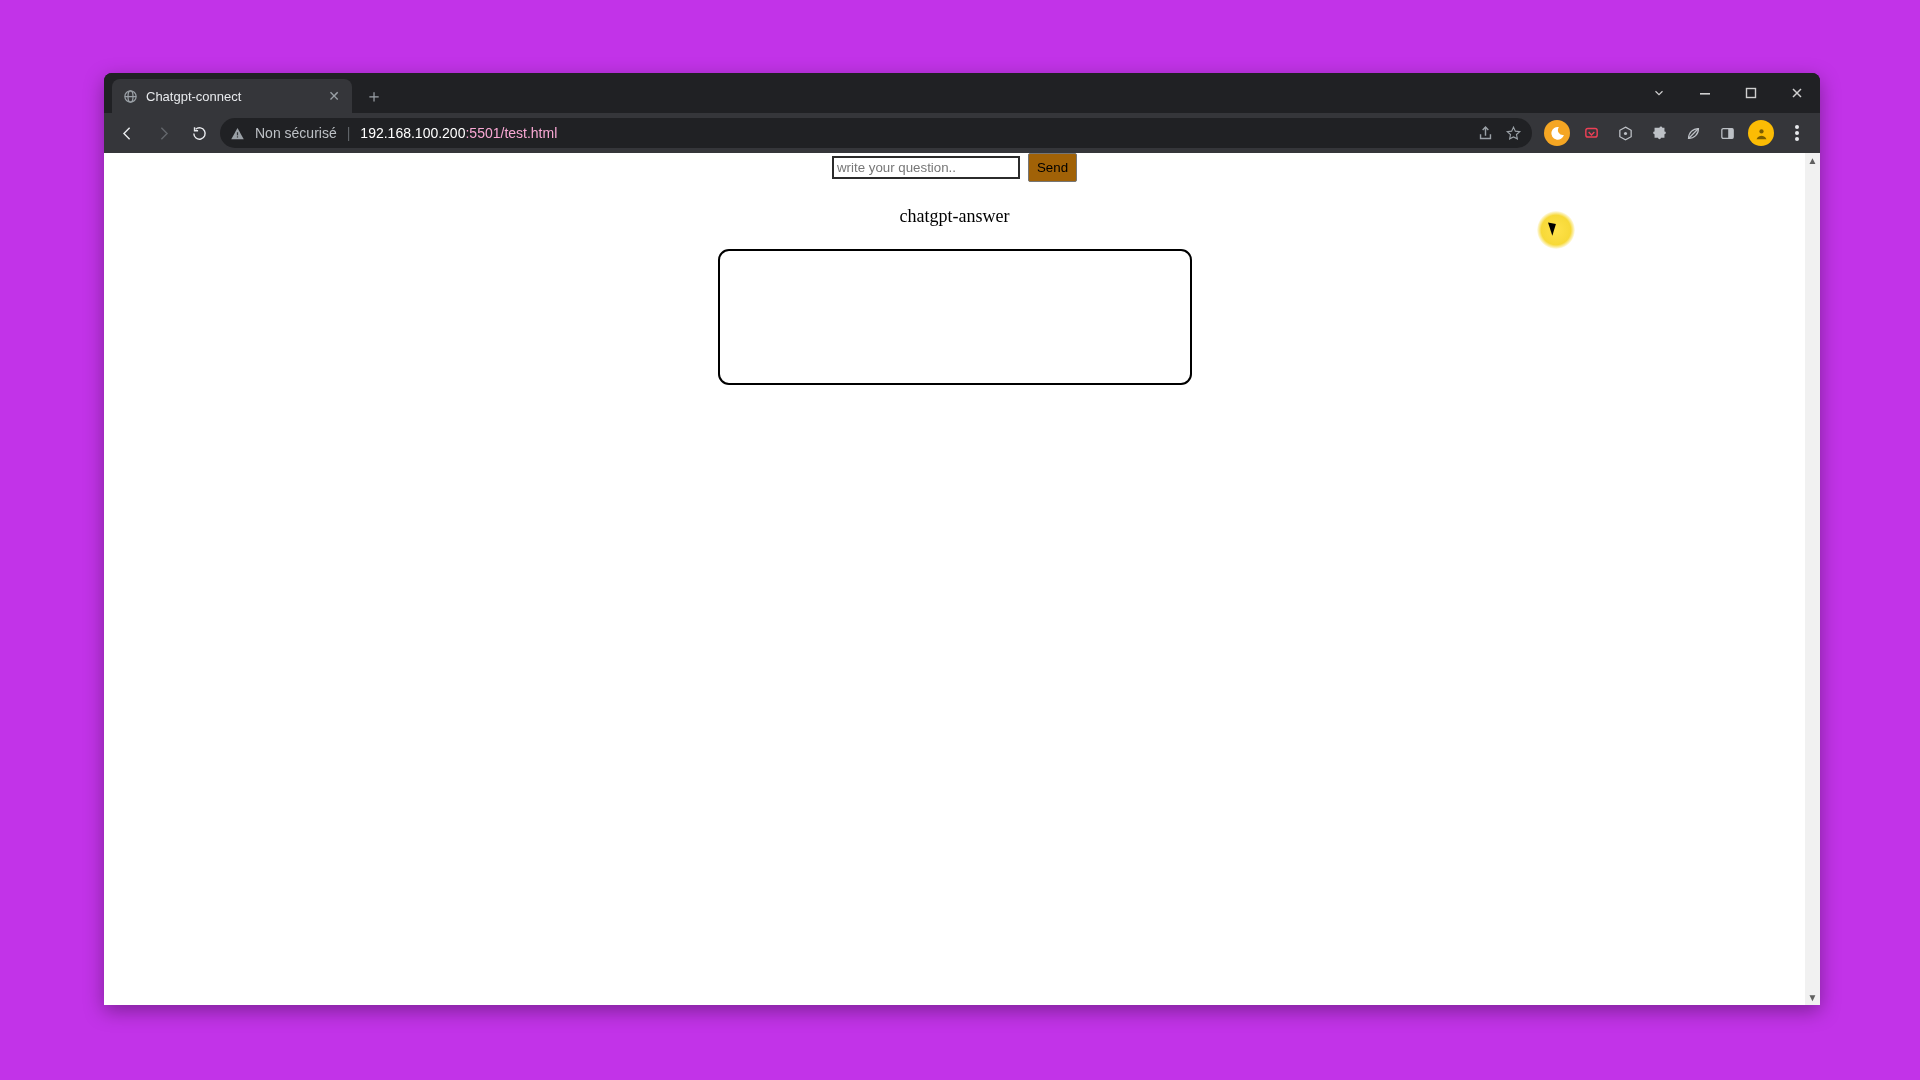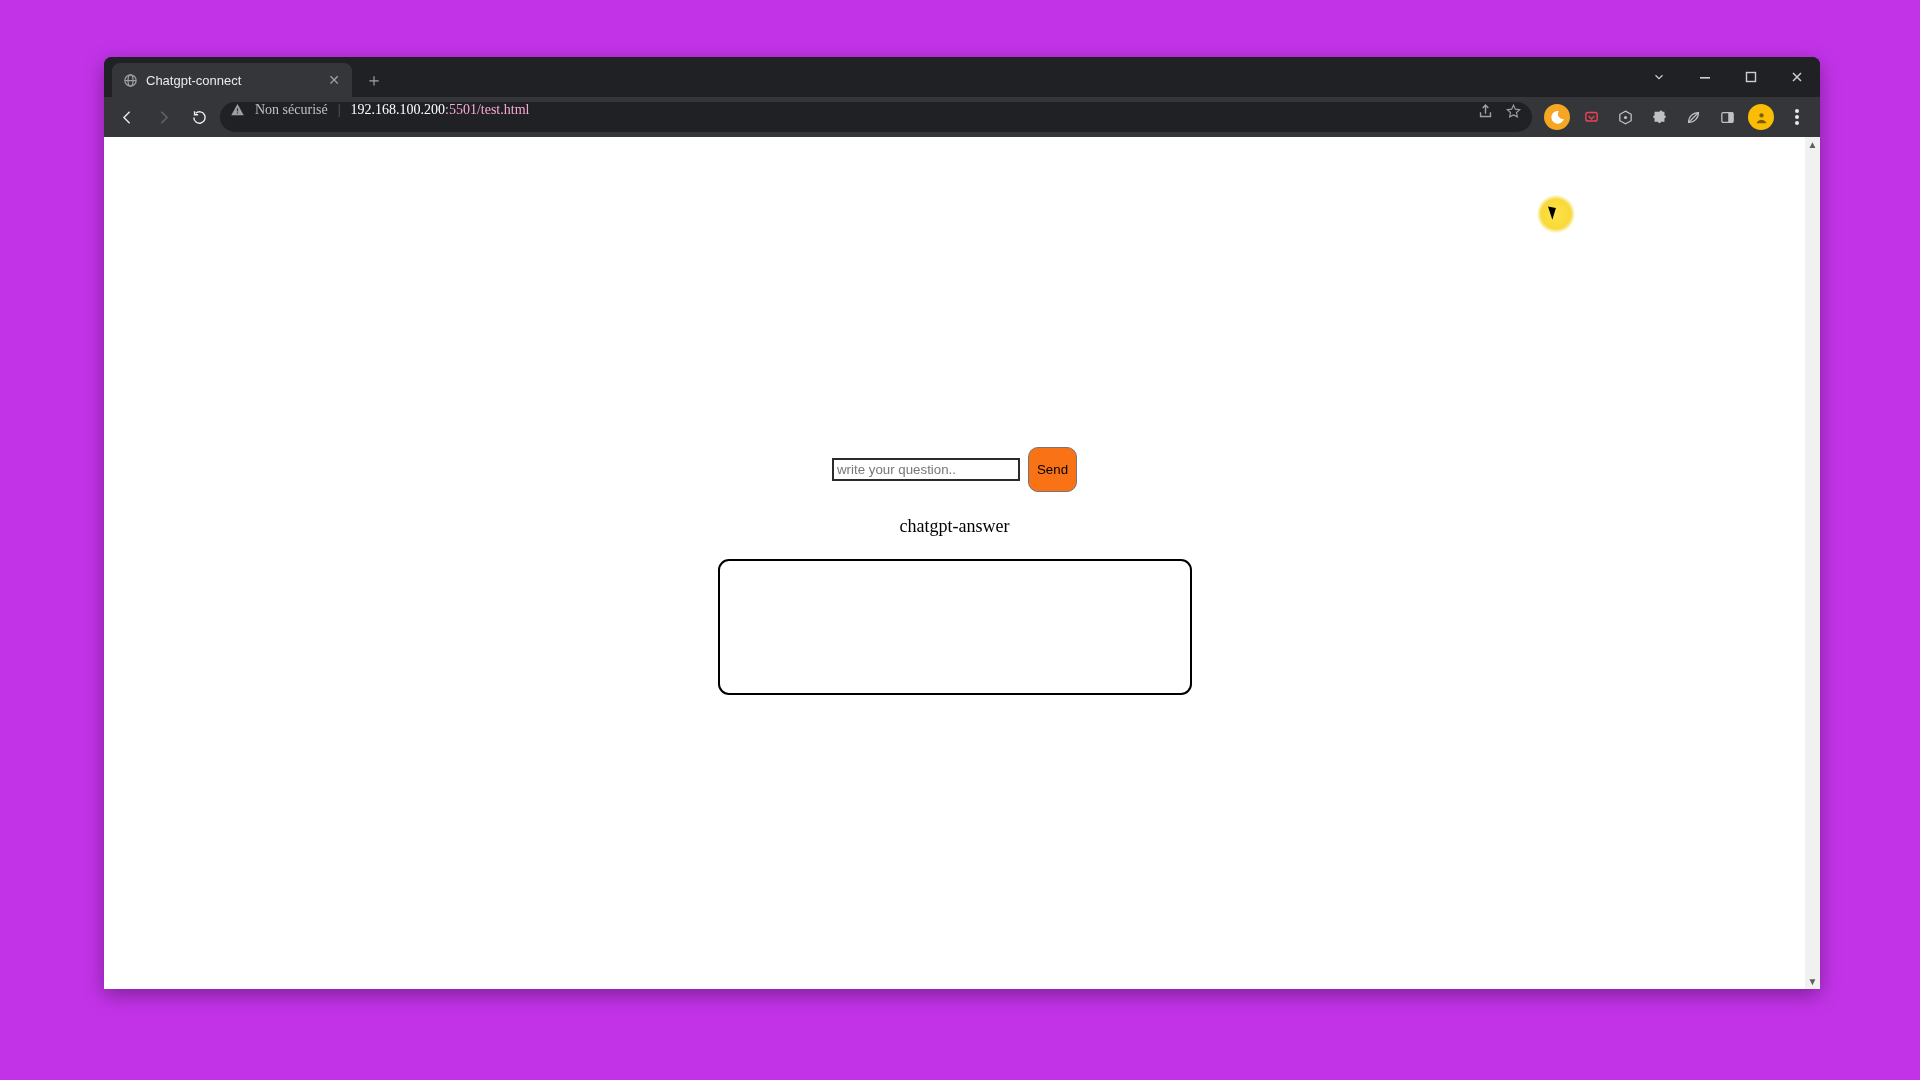--- a/index.html
+++ b/index.html
@@ -6,21 +6,21 @@
   html, body { width: 1920px; height: 1080px; overflow: hidden; }
   body {
     background: #c233e8;
     font-family: Arial, Helvetica, sans-serif;
   }
 
   
   .browser {
     position: absolute;
     left: 104px;
-    top: 57px;
+    top: 73px;
     width: 1716px;
     height: 932px;
     background: #202124;
     border-radius: 8px 8px 0 0;
     box-shadow: 0 6px 20px rgba(0,0,0,0.35);
     overflow: hidden;
     display: flex;
     flex-direction: column;
   }
 
@@ -94,26 +94,25 @@
   .nav-btn.disabled { opacity: .45; cursor: default; }
   .nav-btn svg { width: 17px; height: 17px; fill:#e8eaed; }
   .nav-btn.disabled svg { fill:#9aa0a6; }
 
   .omnibox {
     flex: 1;
     height: 30px;
     background: #202124;
     border-radius: 15px;
     display: flex;
-    align-items: flex-start;
+    align-items: center;
     padding: 0 10px;
     gap: 10px;
     color: #bdc1c6;
     font-size: 14px;
-    font-family: Liberation Serif, serif;
   }
   .omnibox .warn { display:flex; align-items:center; }
   .omnibox .warn svg { width: 15px; height: 15px; fill:#9aa0a6; }
   .omnibox .sec-text { color:#bdc1c6; }
   .omnibox .divider { color:#5f6368; }
   .omnibox .url-main { color:#ffffff; }
   .omnibox .url-rest { color:#f9a8d4; }
   .omnibox .spacer { flex:1; }
   .omnibox .share, .omnibox .star { width:18px; height:18px; display:flex; align-items:center; justify-content:center; cursor:pointer; }
   .omnibox .share svg, .omnibox .star svg { width:17px; height:17px; fill:#9aa0a6; }
@@ -145,39 +144,38 @@
   }
   .vscroll .arrow.up { top: 0; }
   .vscroll .arrow.down { bottom: 0; }
 
   .page {
     position: absolute; left:0; right:15px; top:0; bottom:0;
     display:flex; flex-direction:column; align-items:center;
   }
 
   .form-row {
-    margin-top: 310px;
     display:flex; align-items:center; gap:8px;
   }
   .q-input {
     width: 188px;
     font-size: 13.3px;
     padding: 2px 3px;
     border: 2px solid #2b2b2b;
     background:#fff;
     color:#000;
     font-family: Arial, sans-serif;
   }
   .q-input::placeholder { color:#777; }
   .send-btn {
     font-size: 13.3px;
-    padding: 14px 8px;
-    background:#f97316;
+    padding: 6px 8px;
+    background:#a16207;
     border:1px solid #767676;
-    border-radius:10px;
+    border-radius:2px;
     font-family: Arial, sans-serif;
     cursor:pointer;
   }
 
   .answer-label {
     margin-top: 24px;
     font-family: Liberation Serif, serif;
     font-size: 18px;
     color:#000;
   }

